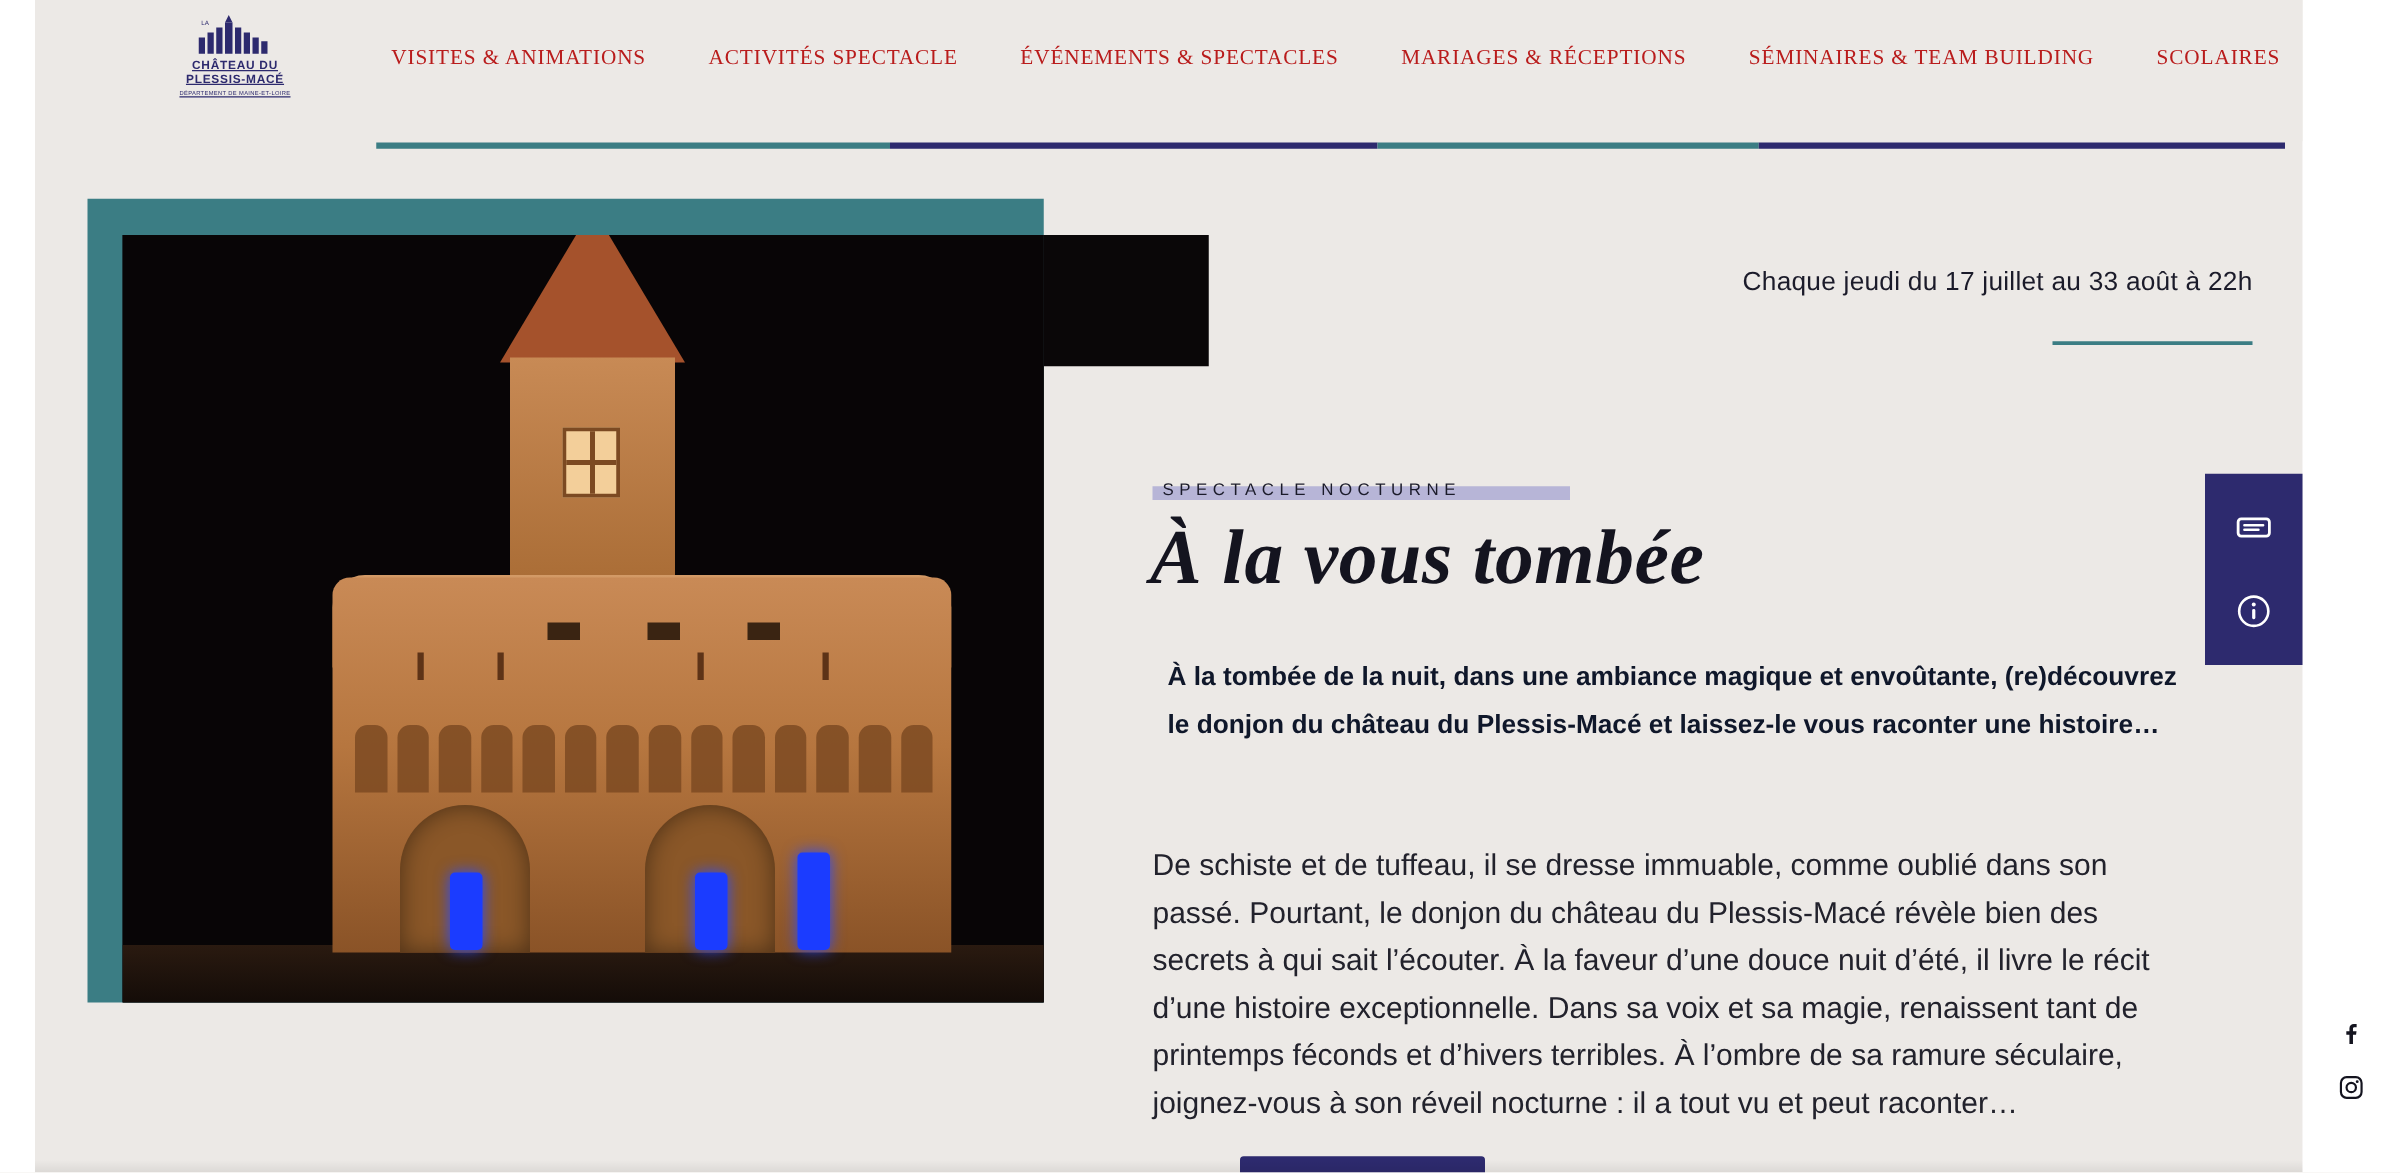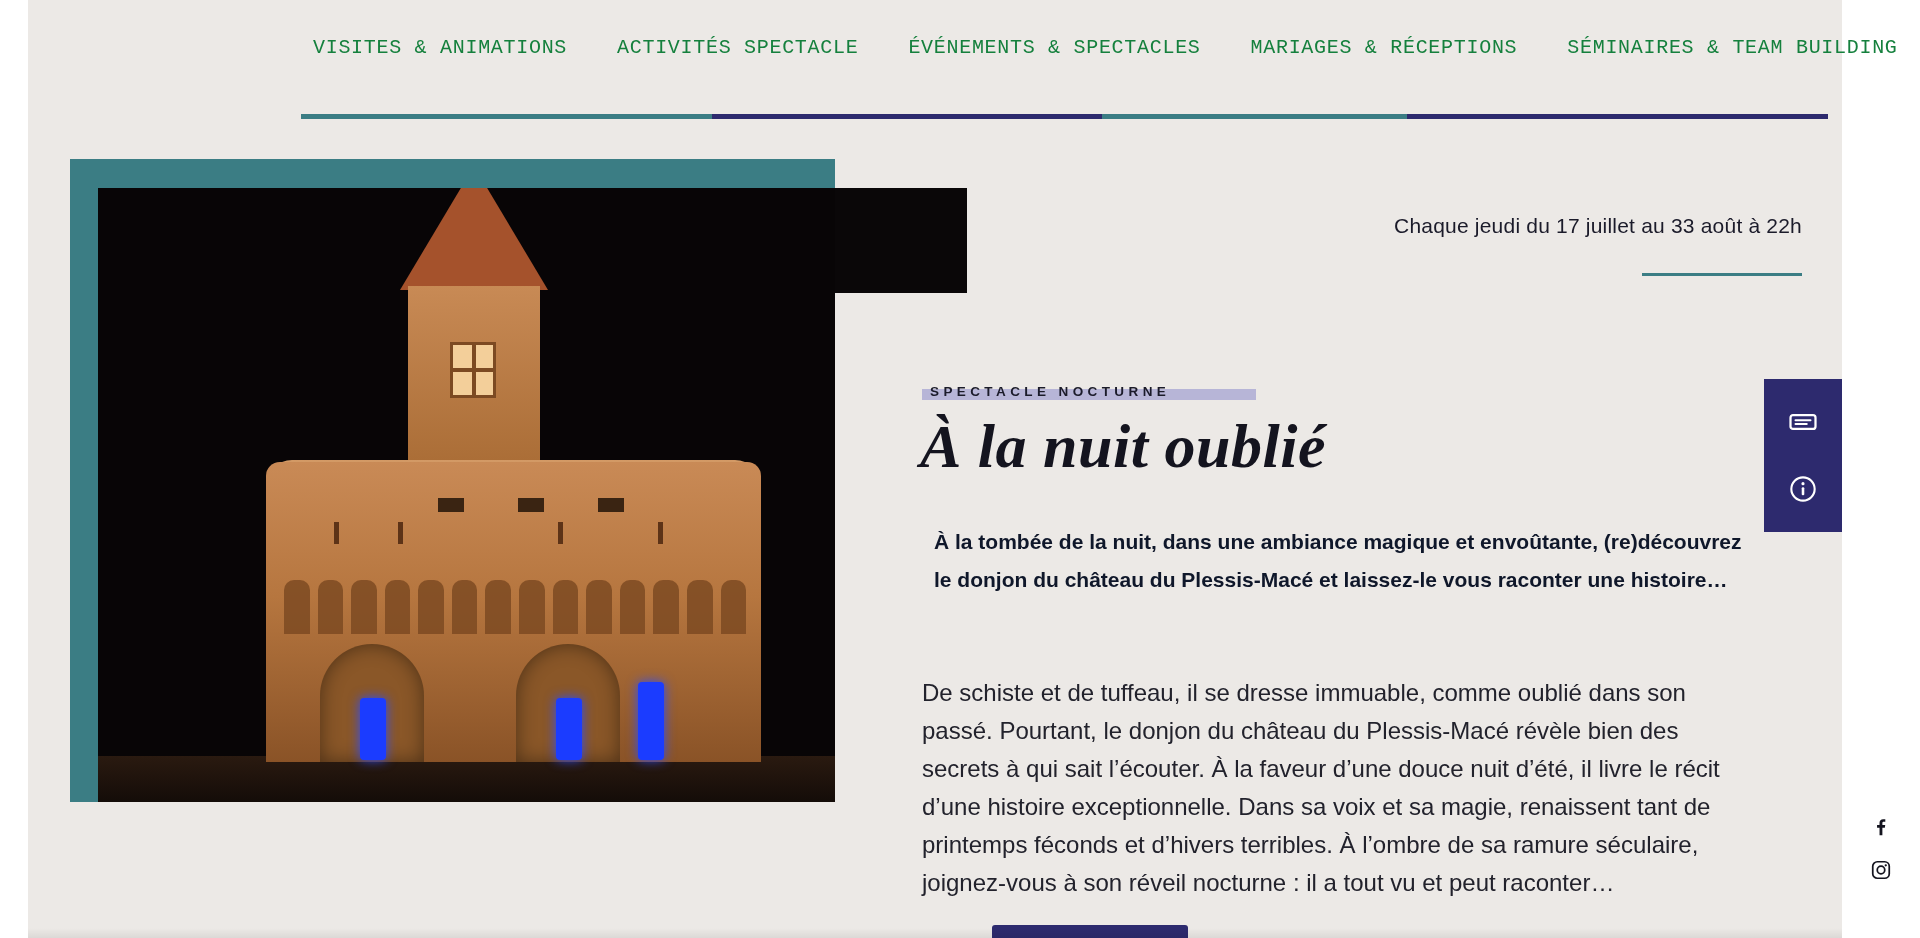--- a/index.html
+++ b/index.html
@@ -66,27 +66,27 @@
 
   .nav {
     position: absolute;
     left: 260px; top: 36px;
     display: flex;
     align-items: center;
     gap: 0;
   }
   .nav a {
     display: block;
-    font-size: 20px;
+    font-size: 17px;
     letter-spacing: 0.7px;
-    color: #15803d;
+    color: #b91c1c;
     text-decoration: none;
     padding: 0 25px;
     white-space: nowrap;
-    font-family: Liberation Mono, monospace;
+    font-family: Liberation Serif, serif;
   }
 
   
   .bars {
     position: absolute;
     left: 273px; top: 114px;
     width: 1527px; height: 5px;
     display: flex;
   }
   .bars span { display: block; height: 5px; }
@@ -199,21 +199,21 @@
   }
   .eyebrow-hl {
     position:absolute; left:0; top:5px; width:334px; height:11px;
     background:#9b9ad0; opacity:.65;
   }
   .eyebrow {
     position: relative;
     font-size: 13.5px;
     letter-spacing: 4.4px;
     color: #1b1b2a;
-    font-weight: 700;
+    font-weight: 400;
     padding-left: 8px;
   }
   .title {
     position: absolute;
     left: 920px; top: 410px;
     font-family: "Liberation Serif", serif;
     font-style: italic;
     font-size: 62px;
     line-height: 72px;
     color: #14141f;
@@ -283,20 +283,38 @@
 </head>
 <body>
 
 <div class="page">
 
   <div class="gutter-left"></div>
   <div class="gutter-right"></div>
 
   <header class="header">
 
+    <a class="logo" href="#">
+      <svg class="crest" viewBox="0 0 62 32">
+        <g fill="#2d2a6e">
+          <rect x="2" y="18" width="5" height="13"></rect>
+          <rect x="9" y="14" width="5" height="17"></rect>
+          <rect x="16" y="10" width="5" height="21"></rect>
+          <rect x="23" y="6" width="6" height="25"></rect>
+          <rect x="31" y="10" width="5" height="21"></rect>
+          <rect x="38" y="14" width="5" height="17"></rect>
+          <rect x="45" y="18" width="5" height="13"></rect>
+          <rect x="52" y="21" width="5" height="10"></rect>
+          <path d="M23 6 L26 0 L29 6 Z"></path>
+          <text x="4" y="8" font-size="5" font-family="Liberation Sans, sans-serif">LA</text>
+        </g>
+      </svg>
+      <span class="logo-name">CHÂTEAU DU PLESSIS-MACÉ</span>
+      <span class="logo-sub">DÉPARTEMENT DE MAINE-ET-LOIRE</span>
+    </a>
 
     <nav class="nav">
       <a href="#">VISITES &amp; ANIMATIONS</a>
       <a href="#">ACTIVITÉS SPECTACLE</a>
       <a href="#">ÉVÉNEMENTS &amp; SPECTACLES</a>
       <a href="#">MARIAGES &amp; RÉCEPTIONS</a>
       <a href="#">SÉMINAIRES &amp; TEAM BUILDING</a>
       <a href="#">SCOLAIRES</a>
     </nav>
 
@@ -354,21 +372,21 @@
   </div>
 
   <div class="date-line">Chaque jeudi du 17 juillet au 33 août à 22h</div>
   <div class="date-underline"></div>
 
   <div class="eyebrow-wrap">
     <span class="eyebrow-hl"></span>
     <span class="eyebrow">SPECTACLE NOCTURNE</span>
   </div>
 
-  <h1 class="title">À la nuit oublié</h1>
+  <h1 class="title">À la vous tombée</h1>
 
   <p class="lead">À la tombée de la nuit, dans une ambiance magique et envoûtante, (re)découvrez le donjon du château du Plessis-Macé et laissez-le vous raconter une histoire…</p>
 
   <p class="body">De schiste et de tuffeau, il se dresse immuable, comme oublié dans son passé. Pourtant, le donjon du château du Plessis-Macé révèle bien des secrets à qui sait l’écouter. À la faveur d’une douce nuit d’été, il livre le récit d’une histoire exceptionnelle. Dans sa voix et sa magie, renaissent tant de printemps féconds et d’hivers terribles. À l’ombre de sa ramure séculaire, joignez-vous à son réveil nocturne : il a tout vu et peut raconter…</p>
 
   <div class="side-panel">
     <button class="side-btn" title="Billetterie" style="background:none;border:none;cursor:pointer">
       <svg viewBox="0 0 24 24" width="30" height="30">
         <rect x="2" y="6.5" width="20" height="11" rx="2" fill="none" stroke="#ffffff" stroke-width="1.8"></rect>
         <path d="M6 10.5h12M6 13.5h9" stroke="#ffffff" stroke-width="1.6" stroke-linecap="round"></path>

